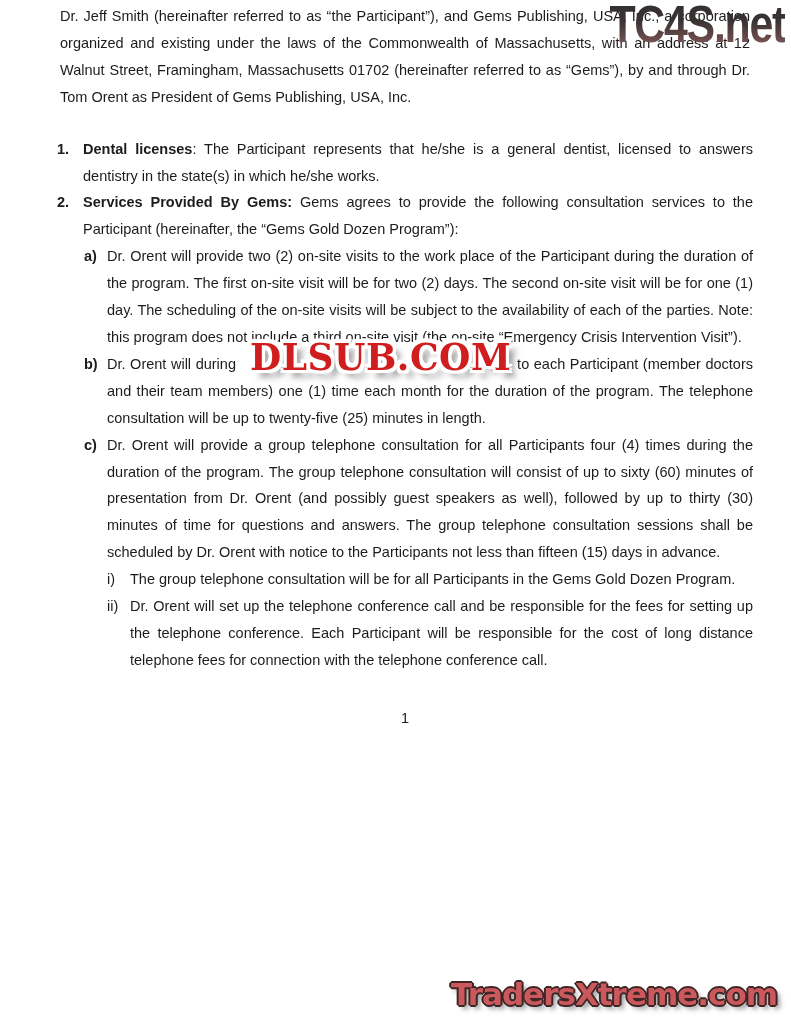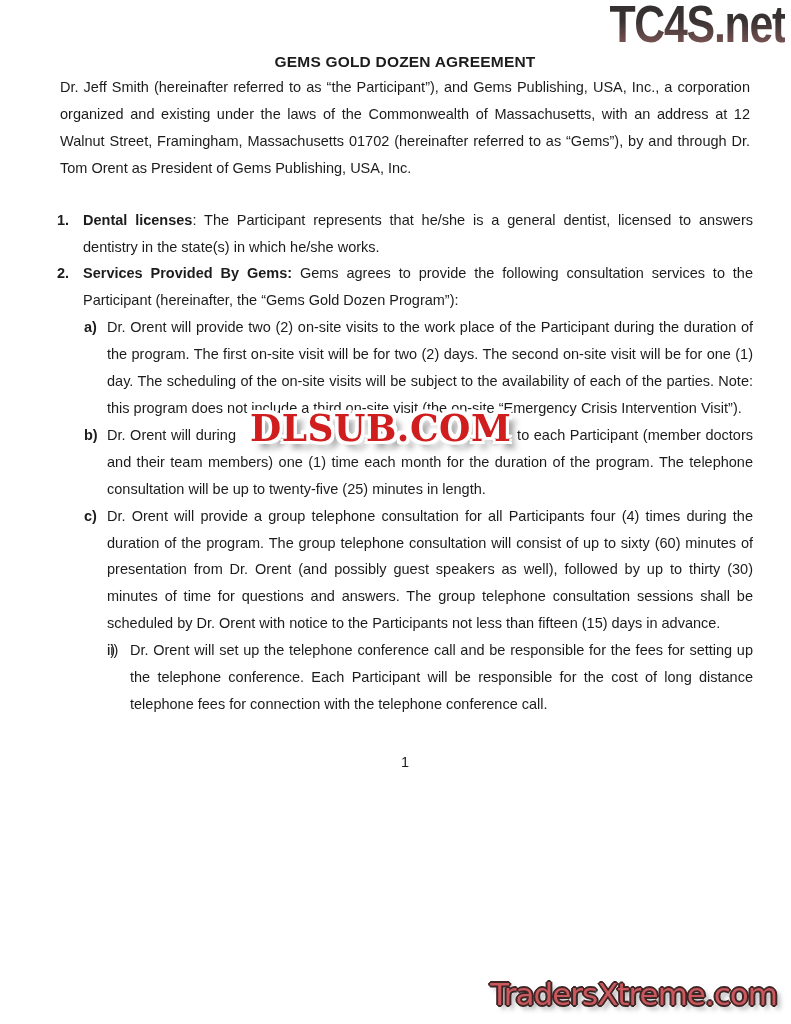--- a/index.html
+++ b/index.html
@@ -70,56 +70,55 @@
       -3px -3px 0 #fff, 3px -3px 0 #fff, -3px 3px 0 #fff, 3px 3px 0 #fff,
       7px 7px 6px rgba(110,110,110,0.75);
     z-index: 5;
     white-space: nowrap;
   }
 
   
   .wm-traders {
     position: absolute; right: 14px; bottom: 11px;
     font-family: "DejaVu Sans", sans-serif;
-    font-weight: normal; font-size: 31px; line-height: 38px;
+    font-weight: bold; font-size: 31px; line-height: 38px;
     letter-spacing: -1px;
     color: #ca585c;
     text-shadow:
       -2px 0 0 #3f2626, 2px 0 0 #3f2626, 0 -2px 0 #3f2626, 0 2px 0 #3f2626,
       -1px -1px 0 #3f2626, 1px -1px 0 #3f2626, -1px 1px 0 #3f2626, 1px 1px 0 #3f2626,
       4px 4px 5px rgba(120,120,120,0.8);
     z-index: 4;
     white-space: nowrap;
   }
 </style>
 </head>
 <body>
 
 <div class="page">
 
   <div class="wm-tc4s">TC4S.net</div>
 
-  <div class="title">GEMS GOLD DOZEN AGREEMENT</div>
 
 
   <p class="intro-body">Dr. Jeff Smith (hereinafter referred to as “the Participant”), and Gems Publishing, USA, Inc., a corporation organized and existing under the laws of the Commonwealth of Massachusetts, with an address at 12 Walnut Street, Framingham, Massachusetts 01702 (hereinafter referred to as “Gems”), by and through Dr. Tom Orent as President of Gems Publishing, USA, Inc.</p>
 
   <div class="list">
 
     <div class="item lvl1"><span class="num">1.</span><span class="b">Dental licenses</span><span>: The Participant represents that he/she is a general dentist, licensed to answers dentistry in the state(s) in which he/she works.</span></div>
 
     <div class="item lvl1"><span class="num">2.</span><span class="b">Services Provided By Gems:</span><span> Gems agrees to provide the following consultation services to the Participant (hereinafter, the “Gems Gold Dozen Program”):</span></div>
 
     <div class="item lvl2"><span class="num">a)</span><span>Dr. Orent will provide two (2) on-site visits to the work place of the Participant during the duration of the program.  The first on-site visit will be for two (2) days.  The second on-site visit will be for one (1) day.  The scheduling of the on-site visits will be subject to the availability of each of the parties.  Note:  this program does not include a third on-site visit (the on-site “Emergency Crisis Intervention Visit”).</span></div>
 
     <div class="item lvl2"><span class="num">b)</span><span>Dr. Orent will during</span> <span class="wm-gap"></span> <span>to each Participant (member doctors and their team members) one (1) time each month for the duration of the program.  The telephone consultation will be up to twenty-five (25) minutes in length.</span><div class="wm-dlsub">DLSUB.COM</div></div>
 
     <div class="item lvl2"><span class="num">c)</span><span>Dr. Orent will provide a group telephone consultation for all Participants four (4) times during the duration of the program.  The group telephone consultation will consist of up to sixty (60) minutes of presentation from Dr. Orent (and possibly guest speakers as well), followed by up to thirty (30) minutes of time for questions and answers.  The group telephone consultation sessions shall be scheduled by Dr. Orent with notice to the Participants not less than fifteen (15) days in advance.</span></div>
 
-    <div class="item lvl3"><span class="num">i)</span></div>
+    <div class="item lvl3"><span class="num">i)</span><span>The group telephone consultation will be for all Participants in the Gems Gold Dozen Program.</span></div>
 
     <div class="item lvl3"><span class="num">ii)</span><span>Dr. Orent will set up the telephone conference call and be responsible for the fees for setting up the telephone conference.   Each Participant will be responsible for the cost of long distance telephone fees for connection with the telephone conference call.</span></div>
 
   </div>
 
   <div class="page-number">1</div>
 
   <div class="wm-traders">TradersXtreme.com</div>
 
 </div>

